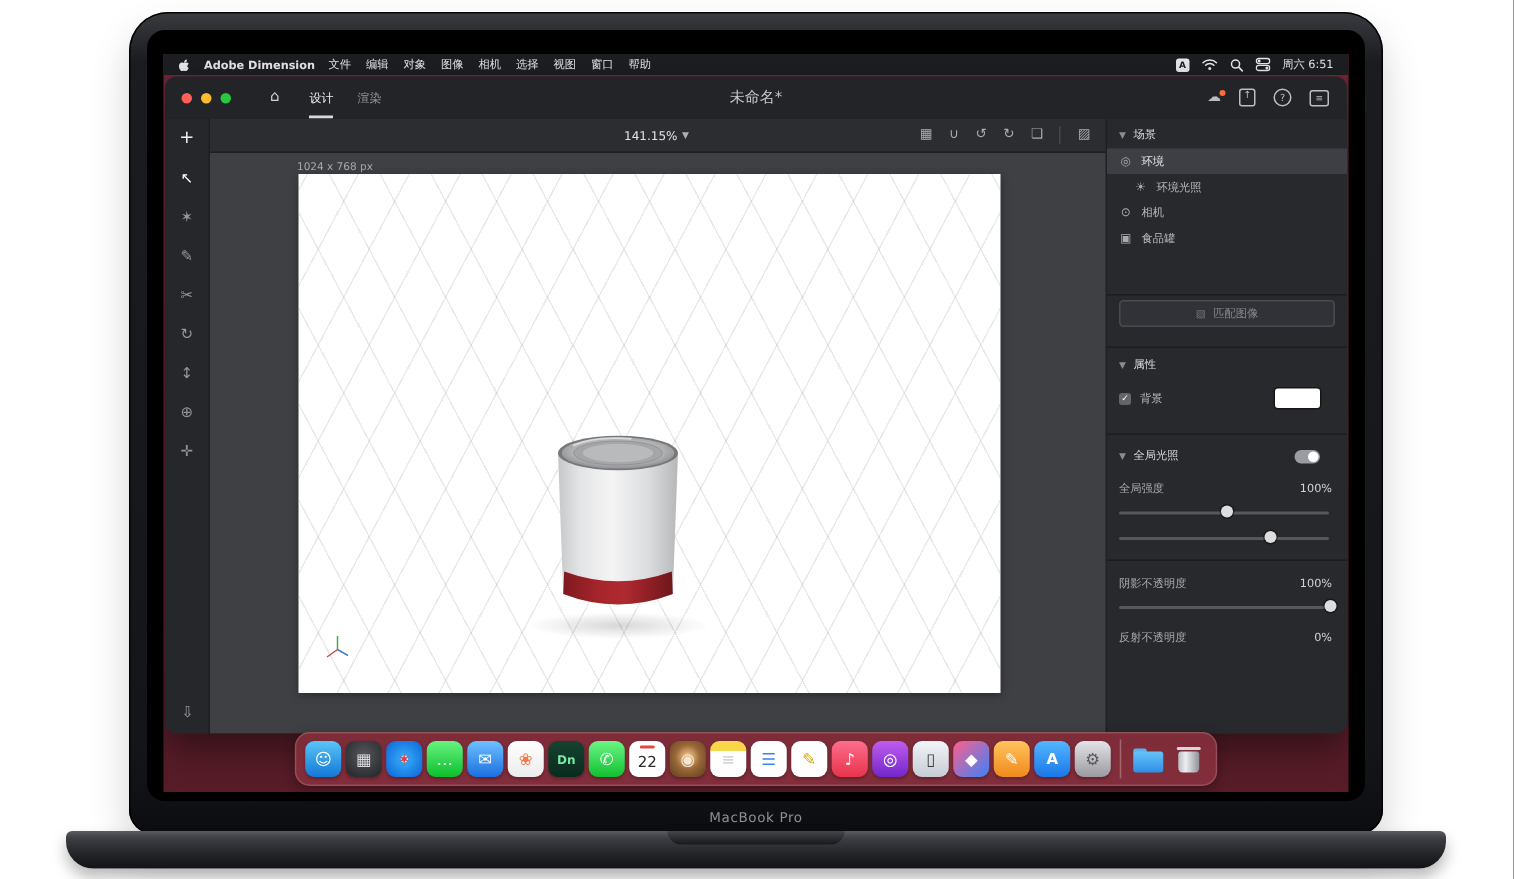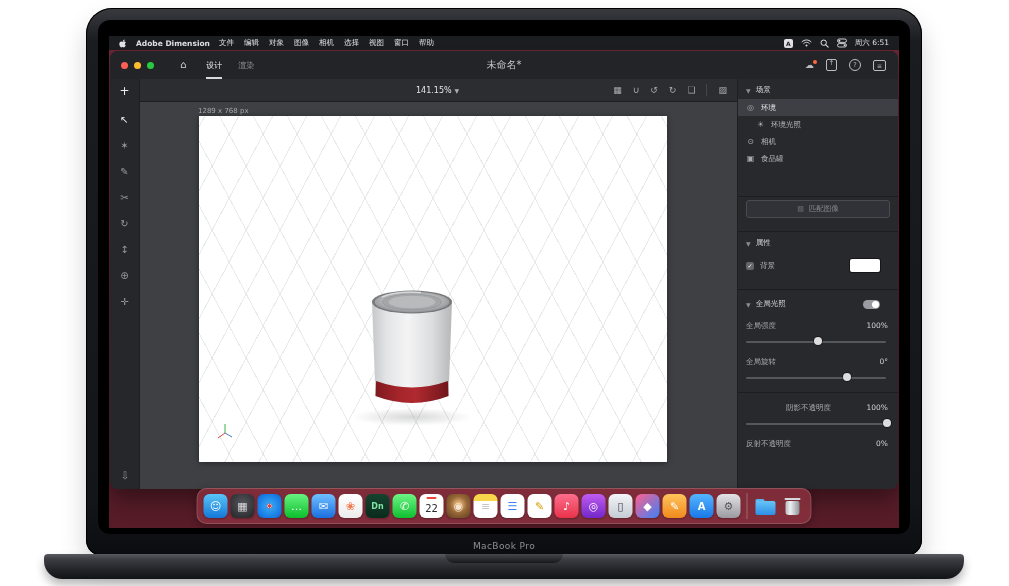--- a/index.html
+++ b/index.html
@@ -106,21 +106,21 @@
     display:flex;align-items:center;justify-content:center;}
   .swatch{margin-left:auto;margin-right:10px;width:30px;height:13px;border-radius:2px;
     box-shadow:0 0 0 1px rgba(0,0,0,.45);}
   .bg-divider{margin-top:12px;}
   .toggle{width:17px;height:9px;border-radius:5px;background:#3a3b3f;position:relative;
     margin-left:auto;margin-right:10px;}
   .toggle.on{background:#9b9ca1;}
   .toggle .dot{position:absolute;top:1px;left:1px;width:7px;height:7px;border-radius:50%;background:#fff;}
   .toggle.on .dot{left:auto;right:1px;}
   .ctl-row{display:flex;justify-content:space-between;padding:8px 10px 0 8px;color:#a8a9ae;}
-  .ctl-row.pt10{padding-top:10px;margin-left:40px;}
+  .ctl-row.pt10{padding-top:10px;}
   .ctl-row .val{color:#d2d3d7;}
   .slider-row{position:relative;height:12px;margin:5px 8px 1px;}
   .track{position:absolute;left:0;right:4px;top:5px;height:2px;background:#56575c;border-radius:1px;}
   .knob{position:absolute;top:1px;width:8px;height:8px;border-radius:50%;background:#dddddf;
     box-shadow:0 0 0 1px rgba(0,0,0,.4);}
   
   #dock{position:absolute;left:50%;bottom:4px;transform:translateX(-50%);height:34px;
     display:flex;align-items:center;gap:3px;padding:0 6px;
     background:rgba(140,50,64,.82);border:1px solid rgba(255,255,255,.16);border-radius:10px;
     box-shadow:0 2px 8px rgba(0,0,0,.3);}
@@ -242,21 +242,21 @@
                   <span>▦</span>
                   <span>∪</span>
                   <span>↺</span>
                   <span>↻</span>
                   <span>❏</span>
                   <span class="ct-sep"></span>
                   <span>▨</span>
                 </span>
             </div>
             <div id="canvas-wrap">
-              <span class="size-label">1289 x 768 px</span>
+              <span class="size-label">1024 x 768 px</span>
               <div id="art-canvas">
                 <div class="grid"></div>
                 <div class="can-shadow"></div>
                 <svg class="can-svg" width="86" height="138" viewBox="0 0 86 138">
                   <defs>
                     <linearGradient id="bodyGrad" x1="0" y1="0" x2="1" y2="0">
                       <stop offset="0" stop-color="#c6c7c9"></stop>
                         <stop offset="0.18" stop-color="#e3e4e5"></stop>
                       <stop offset="0.45" stop-color="#f4f4f5"></stop>
                         <stop offset="0.75" stop-color="#dcdddf"></stop>
@@ -342,24 +342,20 @@
                 </span>
             </div>
             <div class="ctl-row">
               <span>全局强度</span>
               <span class="val">100%</span>
             </div>
             <div class="slider-row">
               <span class="track"></span>
               <span class="knob" style="left: calc(50% - 4px);"></span>
             </div>
-            <div class="ctl-row">
-              <span>全局旋转</span>
-              <span class="val">0°</span>
-            </div>
             <div class="slider-row">
               <span class="track"></span>
               <span class="knob" style="left: calc(70% - 4px);"></span>
             </div>
             <div class="divider" style="margin-top:8px"></div>
 
             <div class="ctl-row pt10">
               <span>阴影不透明度</span>
               <span class="val">100%</span>
             </div>

